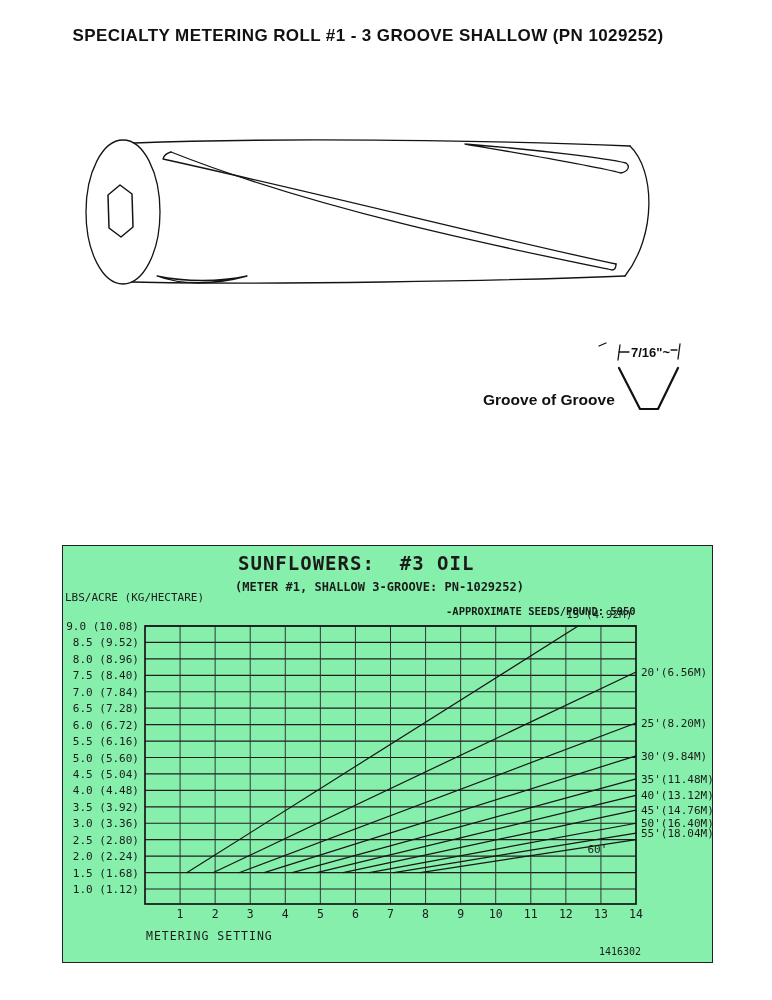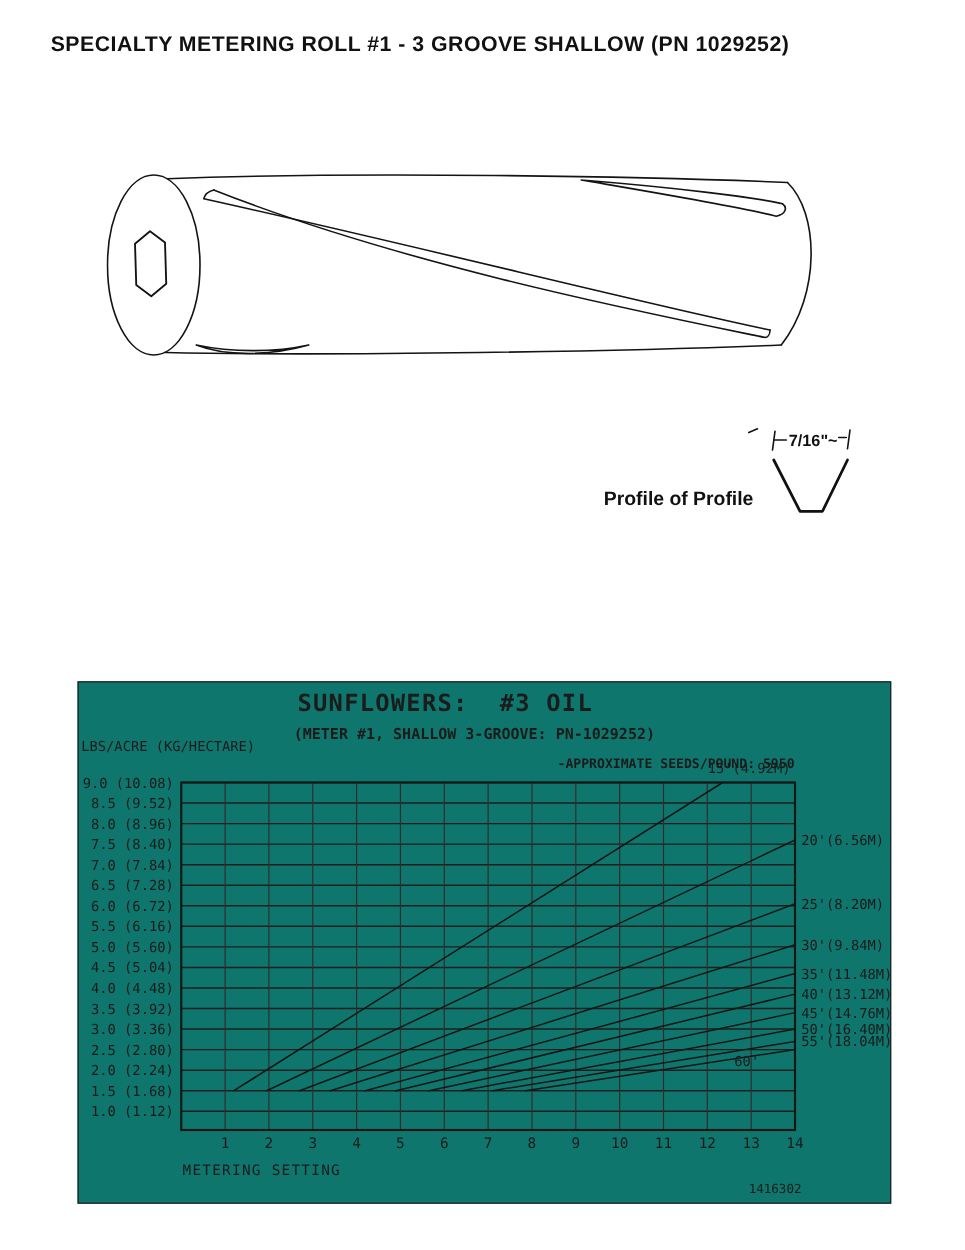--- a/index.html
+++ b/index.html
@@ -1,28 +1,28 @@
 <!DOCTYPE html>
 <html><head>
 <meta charset="utf-8">
 <style>
   html,body{margin:0;padding:0;background:#e8e8e8;}
   .page{position:relative;width:772px;height:1000px;background:#ffffff;overflow:hidden;
         font-family:"Liberation Sans", sans-serif;color:#1a1a1a;}
   .page-title{position:absolute;top:26px;left:0;width:672px;text-align:center;
-        font-size:17px;font-weight:600;letter-spacing:.4px;color:#111;}
+        font-size:17px;font-weight:600;letter-spacing:.4px;color:#111;padding-left:32px;}
   .fig{position:absolute;}
   svg{display:block;}
   .stroke{fill:none;stroke:#141414;stroke-width:1.3;stroke-linecap:round;stroke-linejoin:round;}
   .stroke-bold{fill:none;stroke:#111;stroke-width:2.2;stroke-linecap:round;stroke-linejoin:round;}
   .profile-label{position:absolute;left:483px;top:391px;font-size:15.5px;font-weight:bold;color:#111;}
   .dim-text{font-family:"Liberation Sans",sans-serif;font-size:13px;font-weight:bold;fill:#111;}
 
   .chart-box{position:absolute;left:62px;top:545px;width:649px;height:416px;
-        border:1.6px solid #222;background:#0f766e;}
+        border:1.6px solid #222;background:#86efac;}
   .chart-box .overlay{position:absolute;white-space:pre;
         font-family:"DejaVu Sans Mono", monospace;color:#1b1b1b;}
   .chart-title{left:175px;top:6px;font-size:19px;font-weight:bold;letter-spacing:1px;}
   .chart-sub1{left:383px;top:22px;font-size:10.5px;font-weight:bold;margin-top:37px;}
   .chart-sub2{left:172px;top:34px;font-size:12px;font-weight:bold;}
   .chart-ylabel{left:2px;top:45px;font-size:11px;}
   .chart-xlabel{left:83px;top:383px;font-size:11.5px;letter-spacing:1px;}
   .doc-number{left:536px;top:400px;font-size:10px;}
 
   .gh{stroke:#1f1f1f;stroke-width:1.15;}
@@ -63,21 +63,21 @@
     <svg width="115" height="88" viewBox="0 0 115 88">
       <path class="stroke" d="M 16,13 L 23,10"></path>
       <path class="stroke" d="M 37,12 L 35,27"></path>
       <path class="stroke" d="M 36,19 L 46,19"></path>
       <text class="dim-text" x="48" y="24">7/16"~</text>
       <path class="stroke" d="M 88,17 L 94,17"></path>
       <path class="stroke" d="M 97,11 L 95,26"></path>
       <path class="stroke-bold" d="M 36,35 L 57,76 L 75,76 L 95,35"></path>
     </svg>
   </div>
-  <div class="profile-label">Profile of Profile</div>
+  <div class="profile-label">Groove of Groove</div>
 
   <div class="chart-box">
     <div class="overlay chart-title">SUNFLOWERS:  #3 OIL</div>
     <div class="overlay chart-sub1">-APPROXIMATE SEEDS/POUND: 5950</div>
     <div class="overlay chart-sub2">(METER #1, SHALLOW 3-GROOVE: PN-1029252)</div>
     <div class="overlay chart-ylabel">LBS/ACRE (KG/HECTARE)</div>
     <svg id="plot" width="649" height="416" viewBox="0 0 649 416">
         <line x1="82" y1="80" x2="573" y2="80" class="gh"></line>
         <text x="76" y="84" class="ylab" text-anchor="end">9.0 (10.08)</text>
         <line x1="82" y1="96.4375" x2="573" y2="96.4375" class="gh"></line>

